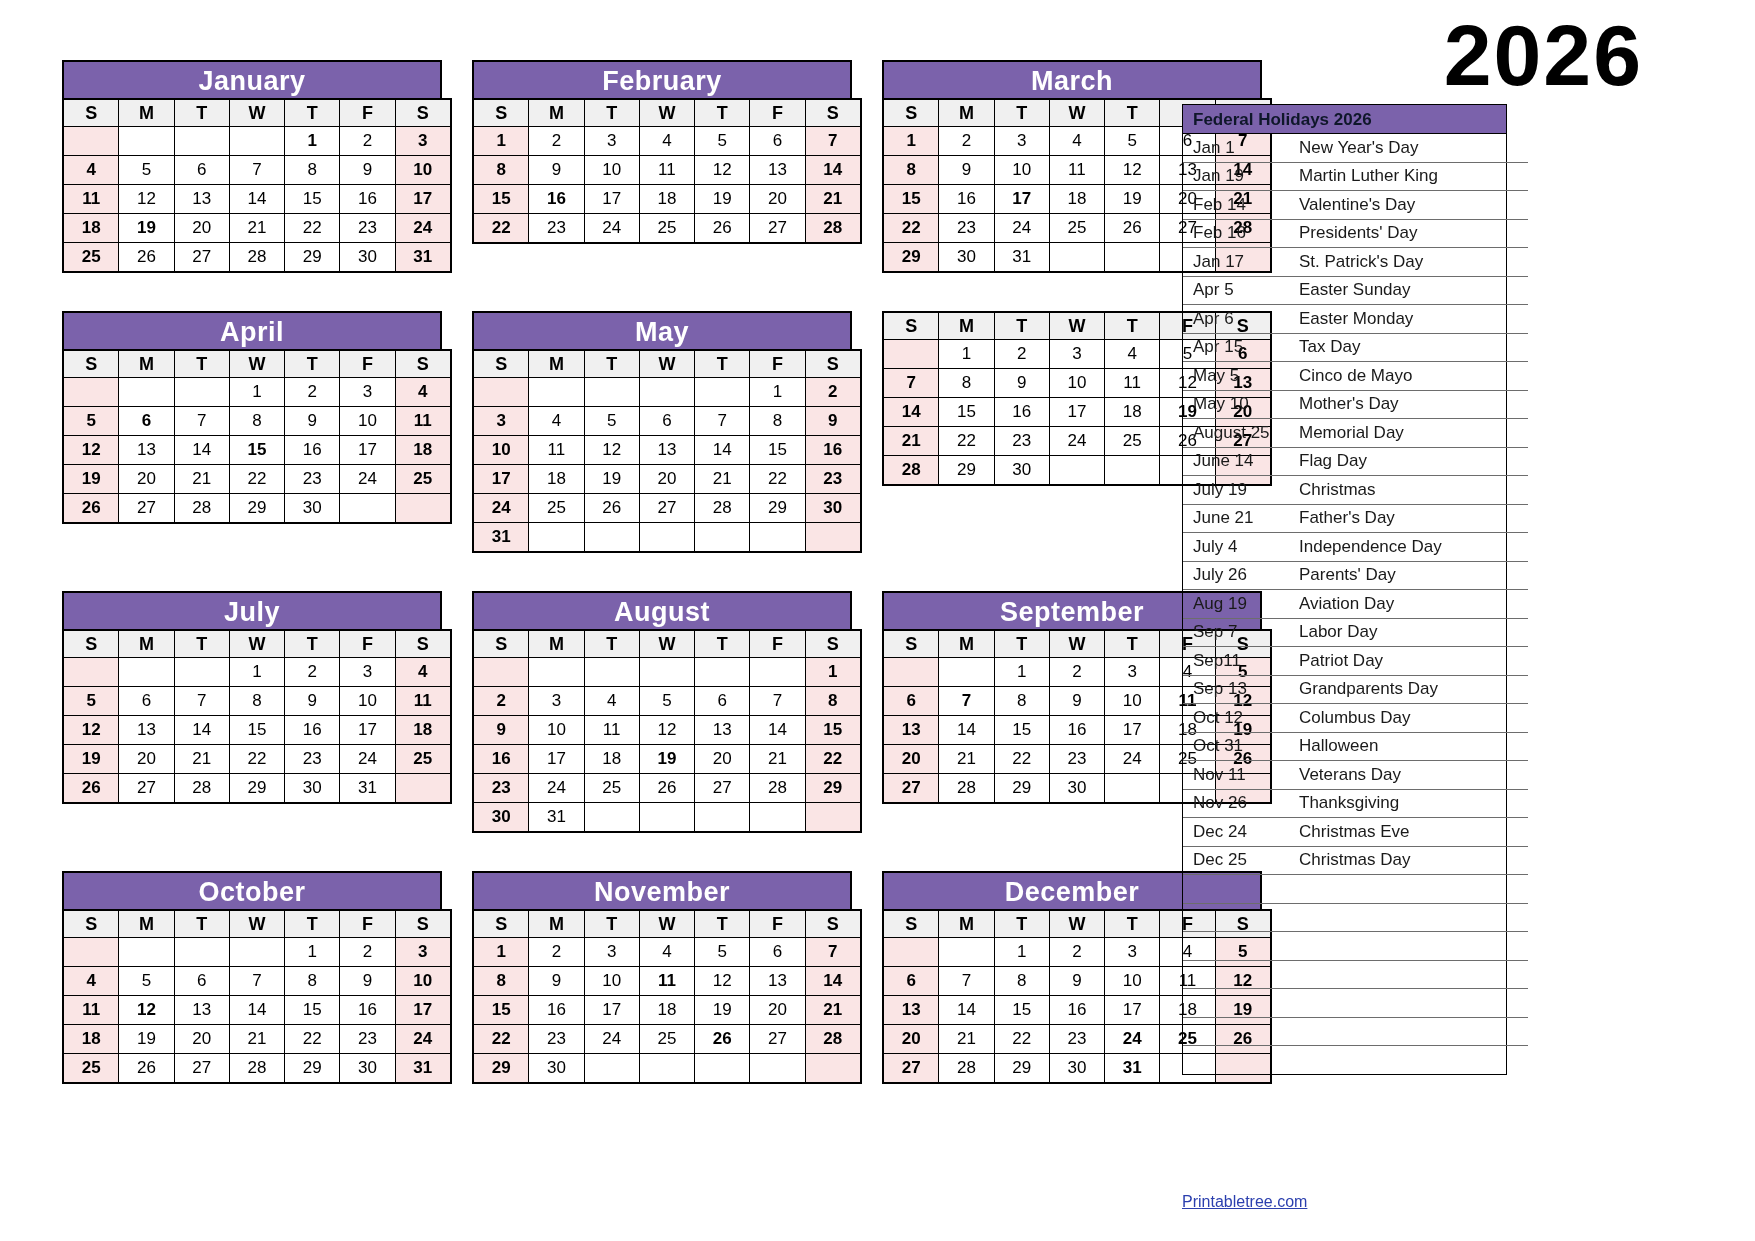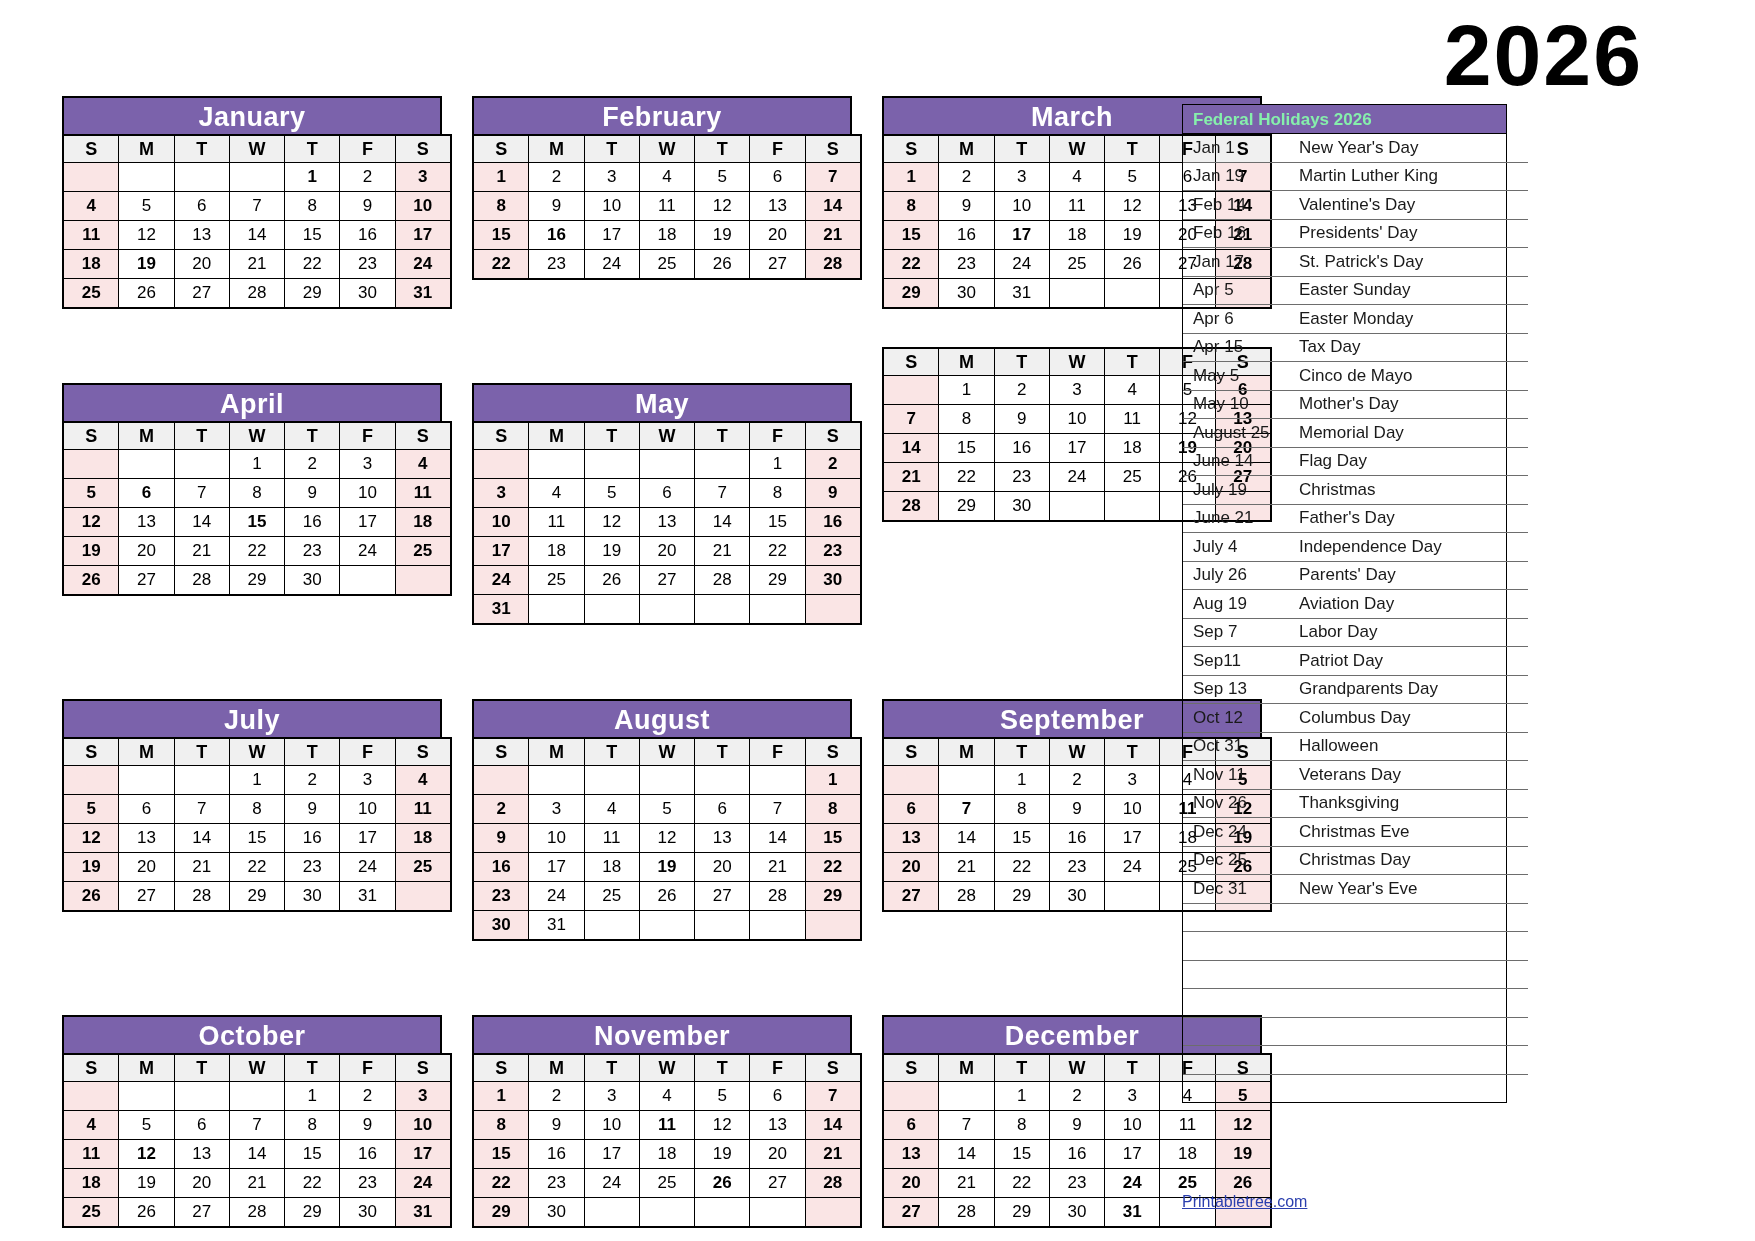--- a/index.html
+++ b/index.html
@@ -37,21 +37,20 @@
     color: #ffffff;
     text-align: center;
     font-size: 27px;
     font-weight: bold;
     line-height: 38px;
     height: 38px;
     border: 2px solid #000;
     border-bottom: none;
     box-sizing: border-box;
     letter-spacing: .5px;
-    margin-top: 36px;
   }
   table.month-grid {
     border-collapse: collapse;
     width: 380px;
     table-layout: fixed;
     border: 2px solid #000;
   }
   table.month-grid th,
   table.month-grid td {
     border: 1px solid #000;
@@ -87,21 +86,21 @@
   .hol-panel {
     position: absolute;
     left: 1182px;
     top: 104px;
     width: 325px;
     border: 1px solid #000;
     box-sizing: border-box;
   }
   .hol-head {
     background: #7b62ab;
-    color: #86efac;
+    color: #0f172a;
     font-weight: bold;
     font-size: 17px;
     height: 29px;
     line-height: 29px;
     padding-left: 10px;
     border-bottom: 1px solid #000;
     box-sizing: border-box;
   }
   table.hol-table {
     border-collapse: collapse;
@@ -1005,24 +1004,20 @@
           </tr>
           <tr>
             <td class="hol-date">Dec 24</td>
             <td class="hol-name">Christmas Eve</td>
           </tr>
           <tr>
             <td class="hol-date">Dec 25</td>
             <td class="hol-name">Christmas Day</td>
           </tr>
           <tr>
-            <td class="hol-date">Dec 31</td>
-            <td class="hol-name">New Year's Eve</td>
-          </tr>
-          <tr>
             <td class="hol-date"></td>
             <td class="hol-name"></td>
           </tr>
           <tr>
             <td class="hol-date"></td>
             <td class="hol-name"></td>
           </tr>
           <tr>
             <td class="hol-date"></td>
             <td class="hol-name"></td>

